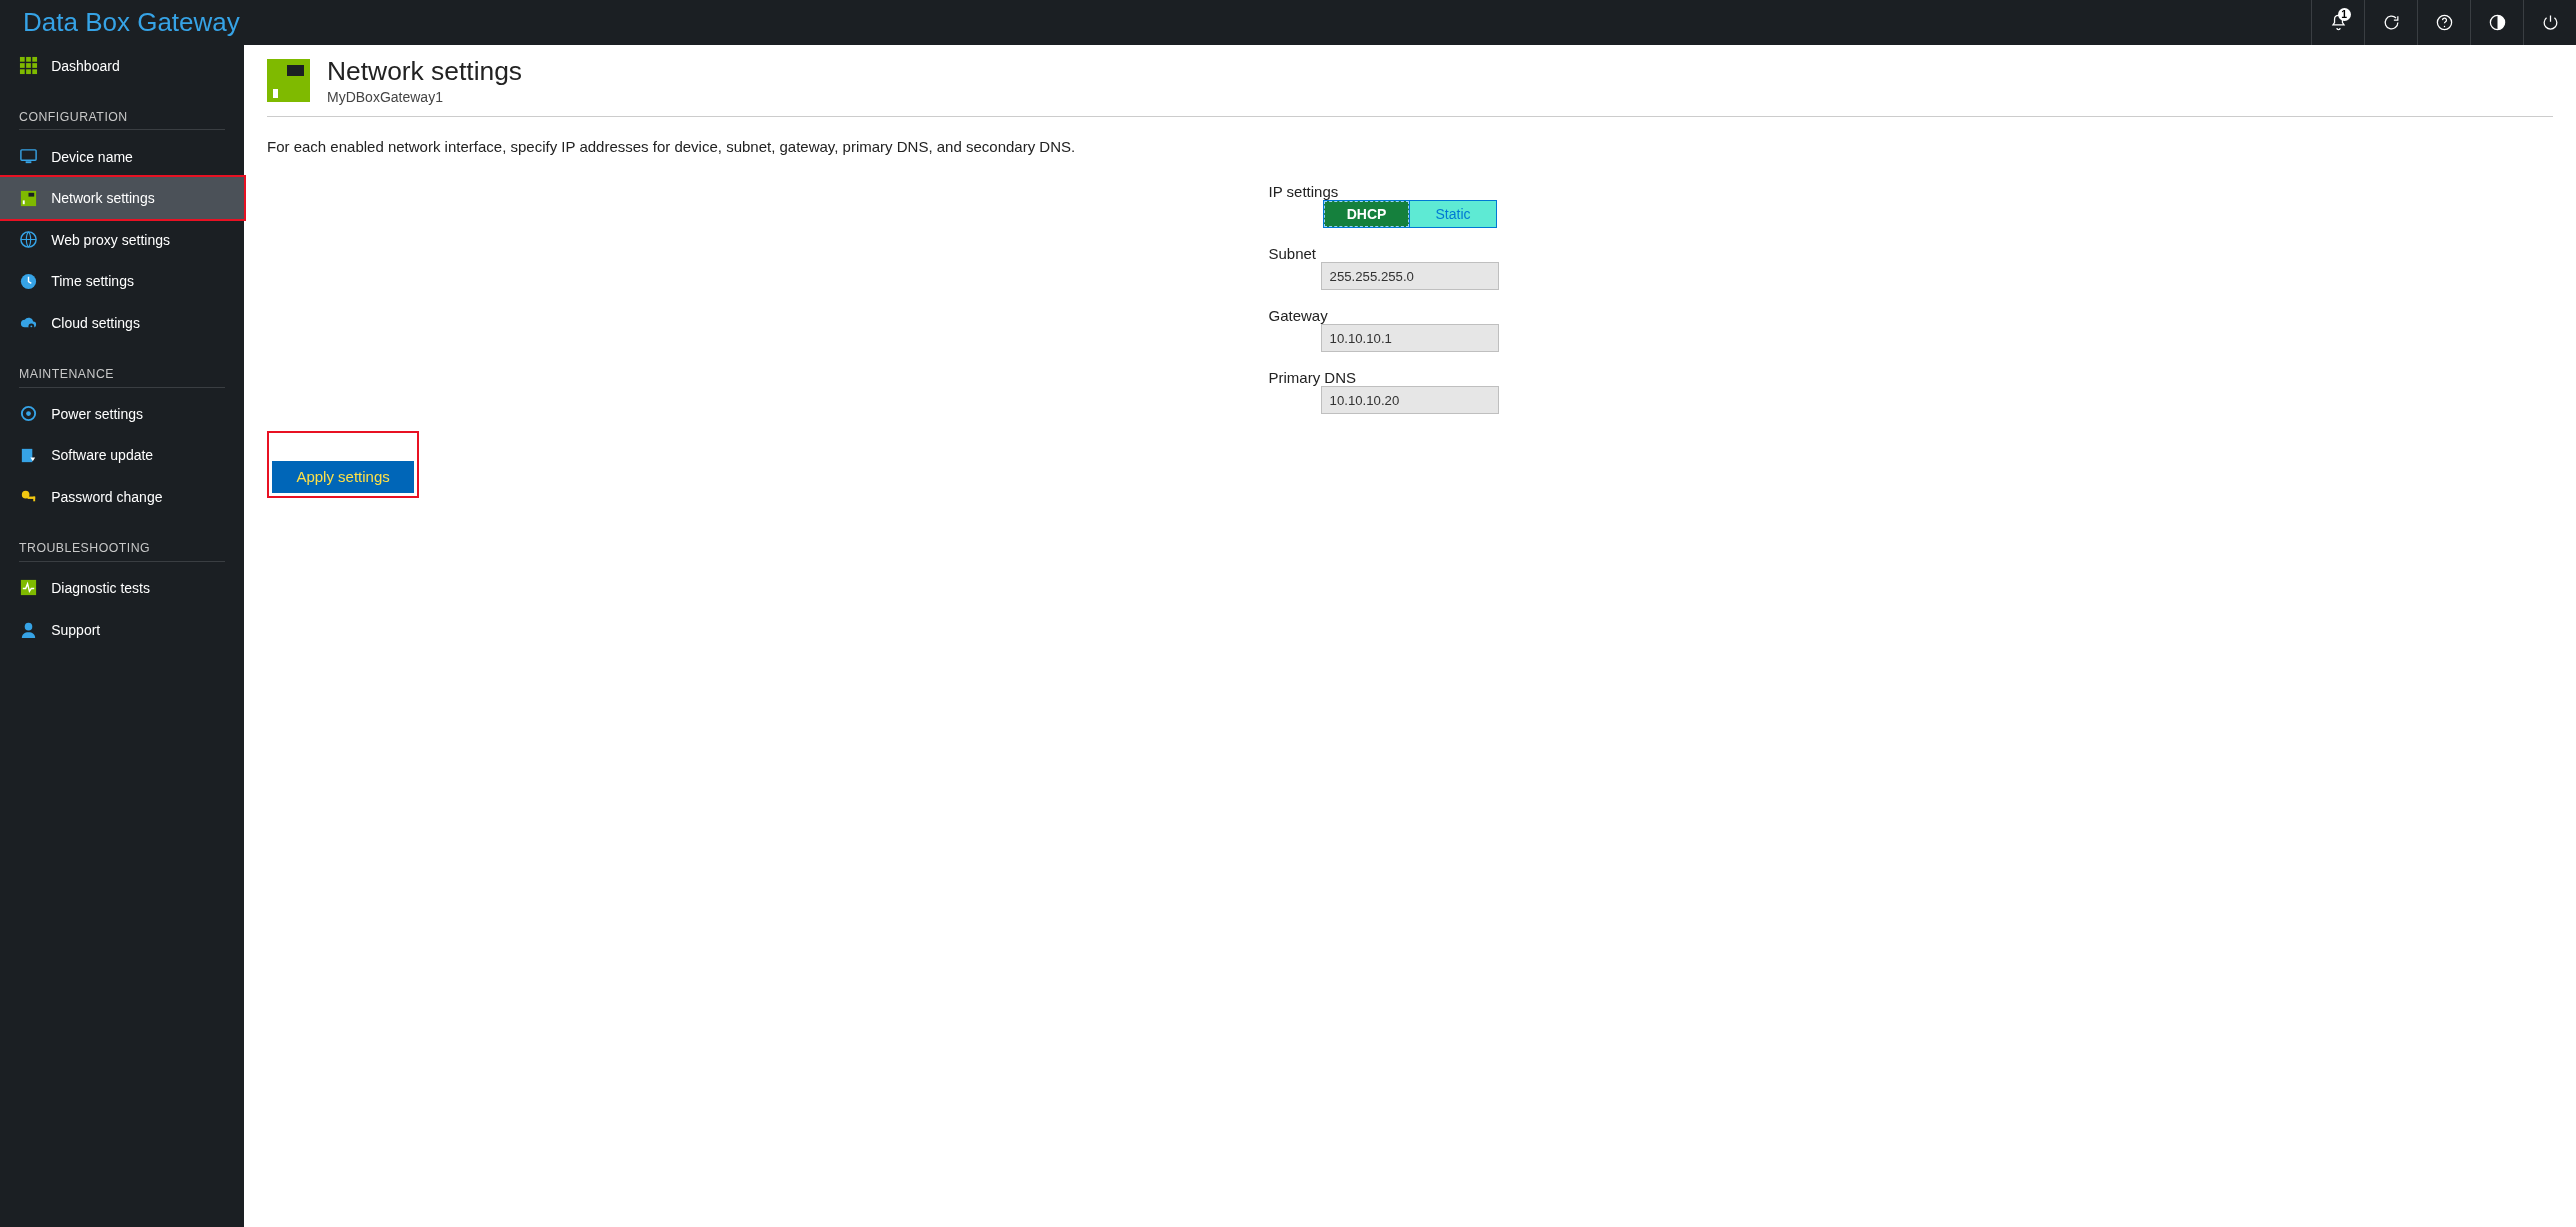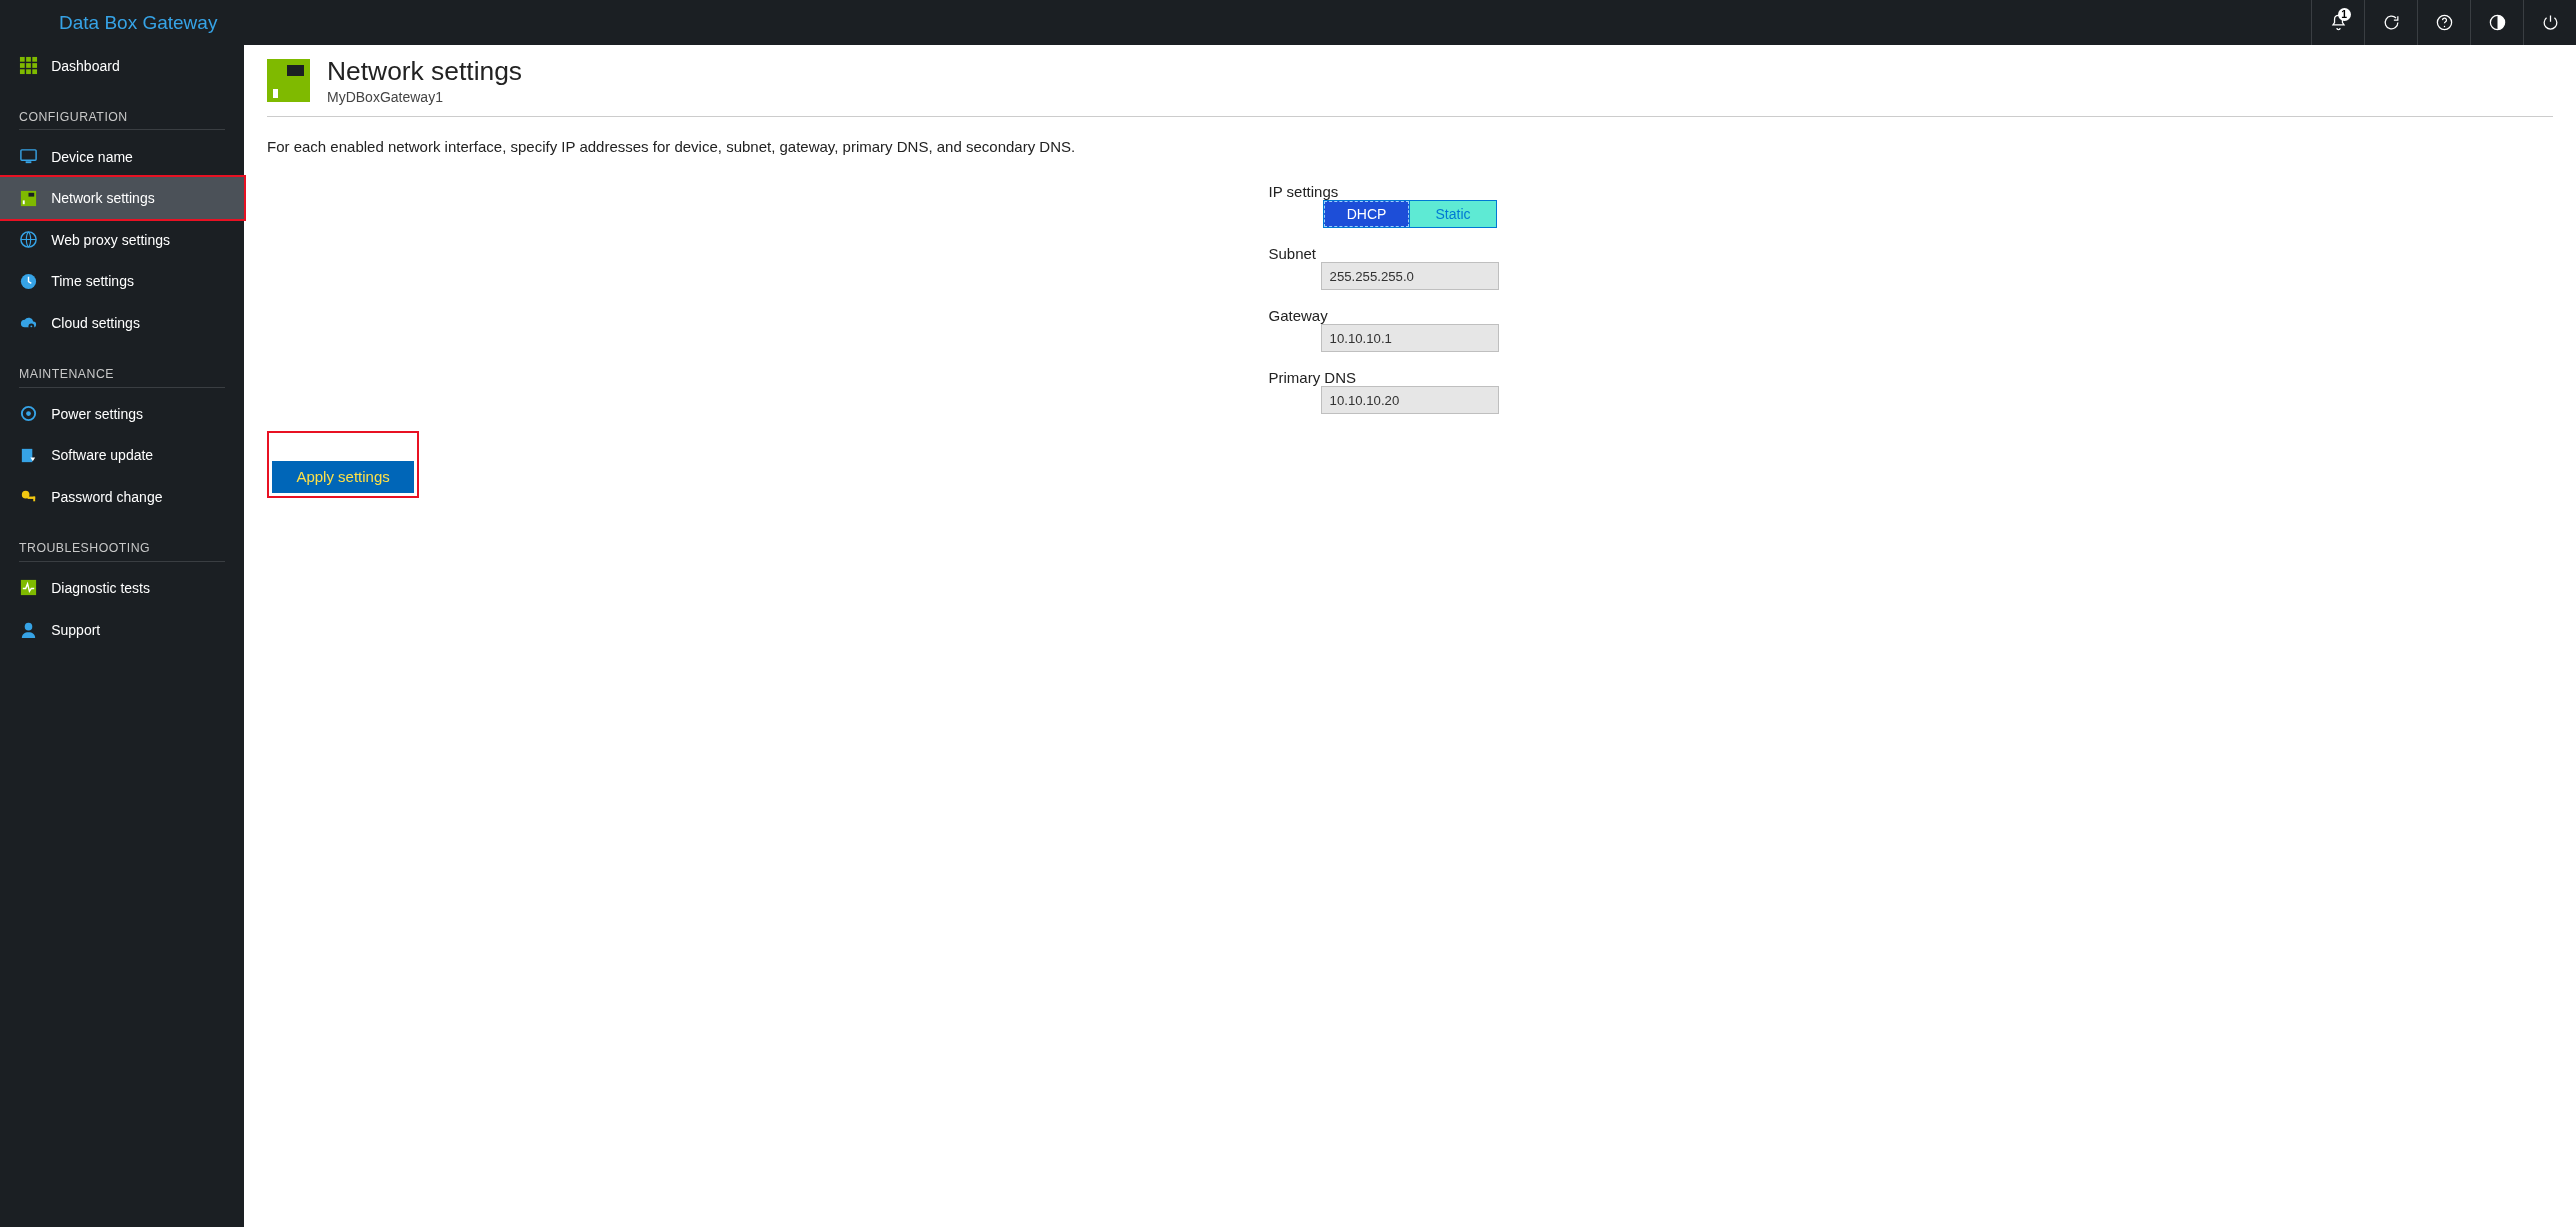--- a/index.html
+++ b/index.html
@@ -1,21 +1,21 @@
 <!DOCTYPE html>
 <html style="font-size:15px"><head>
 <meta charset="utf-8">
 <style>
   * { box-sizing: border-box; margin: 0; padding: 0; }
   body { font-family: "Segoe UI", Arial, sans-serif; background: #fff; color: #222; }
   .app { display: flex; flex-direction: column; height: 100vh; min-height: 706px; }
 
   
   .topbar { height: 45px; background: #1b1f23; color: #fff; display: flex; align-items: center; justify-content: space-between; padding-left: 23px; }
-  .brand { color: #36a3e6; font-size: 19px; font-weight: 400; margin-left: 36px; }
+  .brand { color: #36a3e6; font-size: 26px; font-weight: 400; }
   .topbar-actions { display: flex; height: 100%; }
   .topbar-btn { width: 53px; height: 100%; display: flex; align-items: center; justify-content: center; border-left: 0.9px solid #3a3e42; cursor: pointer; position: relative; }
   .topbar-btn svg { width: 19px; height: 19px; }
   .notif-badge { position: absolute; top: 7.6px; right: 13.2px; background: #fff; color: #000; border-radius: 7.6px; font-size: 10.4px; font-weight: 600; min-width: 13.2px; height: 13.2px; display: flex; align-items: center; justify-content: center; padding: 0 2.8px; }
 
   
   .body { flex: 1; display: flex; min-height: 0; }
 
   
   .sidebar { width: 244px; background: #1b1f23; color: #fff; display: flex; flex-direction: column; font-size: 14px; }
@@ -35,21 +35,21 @@
   .page-title { font-size: 26.4px; font-weight: 400; }
   .page-subtitle { font-size: 14px; color: #444; margin-top: 1.9px; }
 
   .intro { margin: 21px 0 28px 0; font-size: 15px; }
   .section-title { font-size: 15px; font-weight: 600; padding-bottom: 7.6px; border-bottom: 0.9px solid #ccc; margin-bottom: 17px; }
 
   .form-row { display: flex; align-items: center; margin-bottom: 17px; font-size: 15px; flex-direction: column; }
   .form-label { width: 283px; }
   .toggle-group { display: flex; }
   .toggle-btn { width: 87px; height: 28px; display: flex; align-items: center; justify-content: center; border: 0.9px solid #0078d4; font-size: 14px; cursor: pointer; }
-  .toggle-btn.dhcp { background: #1d4ed8; color: #fff; outline: 0.9px dashed #9bd3fa; outline-offset: -2.8px; }
+  .toggle-btn.dhcp { background: #15803d; color: #fff; outline: 0.9px dashed #9bd3fa; outline-offset: -2.8px; font-weight: bold; }
   .toggle-btn.static { background: #5eead4; color: #0078d4; border-left: none; }
 
   .text-input { width: 178px; height: 28px; background: #e6e6e6; border: 0.9px solid #bfbfbf; padding: 0 7.6px; font-size: 13.2px; color: #333; }
 
   .apply-btn { margin-top: 24.6px; background: #0066b8; color: #fde047; border: none; padding: 7.6px 24.6px; font-size: 15px; cursor: pointer; }
   .apply-wrap { display: inline-block; padding: 2.8px; border: 2.8px solid #e81123; }
 
   
   .ic-dashboard rect { fill: #7FBA00; }
 </style>

